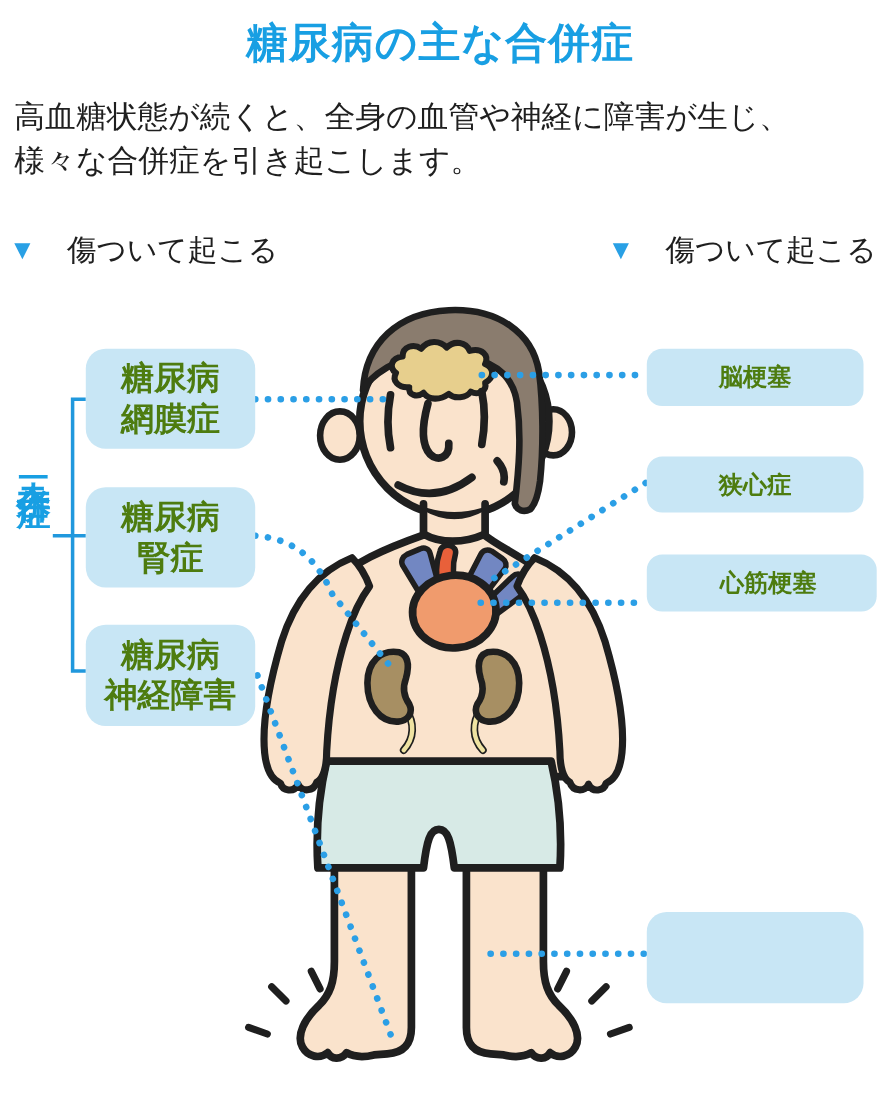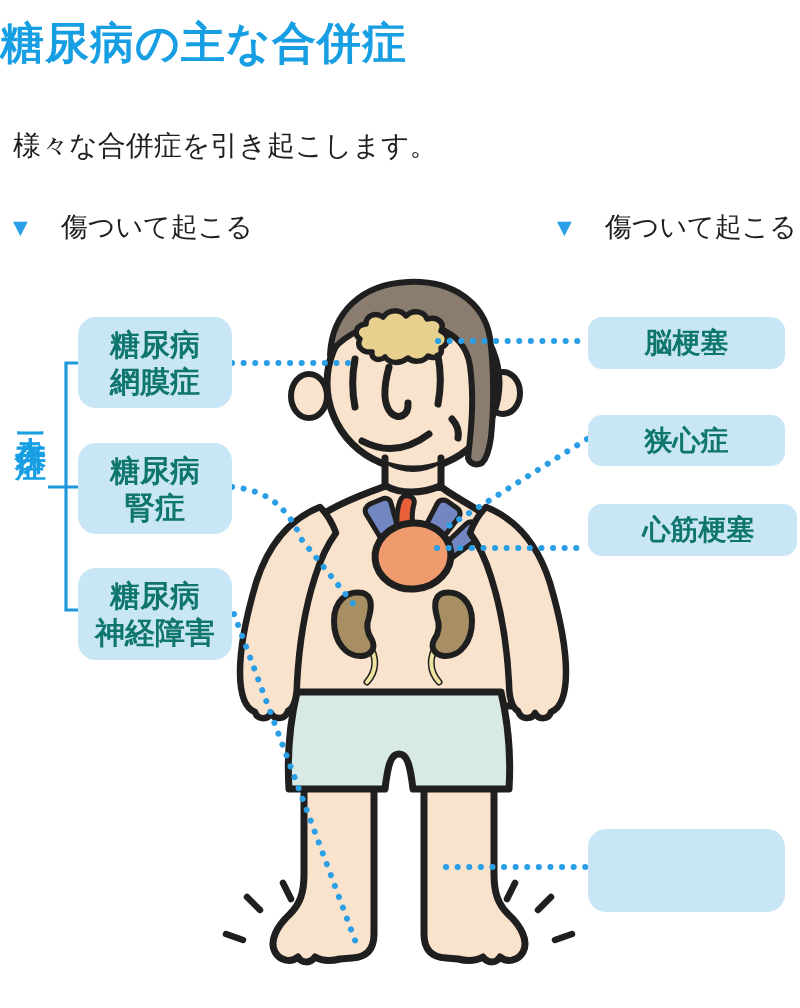--- a/index.html
+++ b/index.html
@@ -3,46 +3,46 @@
 <meta charset="utf-8">
 <style>
   html,body{margin:0;padding:0;}
   body{
     width:800px;height:1008px;position:relative;background:#ffffff;
     font-family:"Liberation Sans","DejaVu Sans",sans-serif;color:#1f1f1f;
     overflow:hidden;
   }
   .abs{position:absolute;}
   .title{
-    left:0;right:0;top:14px;text-align:left;
-    font-size:44px;font-weight:bold;color:#189fe3;letter-spacing:1px;margin:0;
+    left:0;right:0;top:14px;text-align:center;
+    font-size:38px;font-weight:bold;color:#189fe3;letter-spacing:1px;margin:0;
   }
   .intro{
     left:13px;top:86px;font-size:28px;line-height:40px;color:#1f1f1f;margin:0;
     font-weight:500;letter-spacing:0px;width:780px;
   }
   .sec-head{
     font-size:27px;line-height:35px;font-weight:500;color:#1f1f1f;
     display:flex;align-items:flex-start;
   }
   .sec-head .tri{color:#29a0e5;font-size:25px;line-height:35px;margin-right:1px;}
   .sec-lines span{display:block;}
   .sec-lines .l2{padding-left:27px;}
   .sec-left{left:8px;top:210px;}
   .sec-right{left:552px;top:210px;}
   .lbl{
     background:#c8e6f5;display:flex;flex-direction:column;align-items:center;
-    justify-content:center;text-align:center;font-weight:bold;color:#0f766e;
+    justify-content:center;text-align:center;font-weight:bold;color:#4d7c0f;
   }
   .lbl span{display:block;}
   .lbox{left:78px;width:154px;border-radius:18px;font-size:30px;line-height:37px;}
   .b-retino{top:317px;height:91px;}
   .b-nephro{top:443px;height:91px;}
   .b-neuro{top:568px;height:92px;}
-  .rbox{left:588px;width:197px;border-radius:14px;font-size:28px;line-height:36px;}
+  .rbox{left:588px;width:197px;border-radius:14px;font-size:22px;line-height:36px;}
   .b-brain{top:317px;height:52px;}
   .b-angina{top:415px;height:51px;}
   .b-mi{top:504px;height:52px;padding-left:12px;}
   .b-pad{top:829px;height:83px;border-radius:18px;}
   .vlabel{
     left:13px;top:408px;height:186px;
     writing-mode:vertical-rl;text-orientation:upright;
     font-size:31px;font-weight:bold;color:#189fe3;letter-spacing:4px;line-height:34px;
   }
   svg{position:absolute;left:0;top:0;}
@@ -167,21 +167,21 @@
     <path class="dots" d="M 234 614 L 359 951"></path>
     <path class="dots" d="M 446 867 H 587"></path>
   </g>
 
   <path class="bracket" d="M 78 363 H 66 V 610 H 78 M 48 487 H 78"></path>
 </svg>
 
 <h1 class="abs title">糖尿病の主な合併症</h1>
 
 <p class="abs intro">
-  <br>
+  <span>高血糖状態が続くと、全身の血管や神経に障害が生じ、</span><br>
   <span>様々な合併症を引き起こします。</span>
 </p>
 
 <div class="abs sec-head sec-left">
   <span class="tri">▼</span>
   <span class="sec-lines">
     <span class="l2">傷ついて起こる</span>
   </span>
 </div>
 

